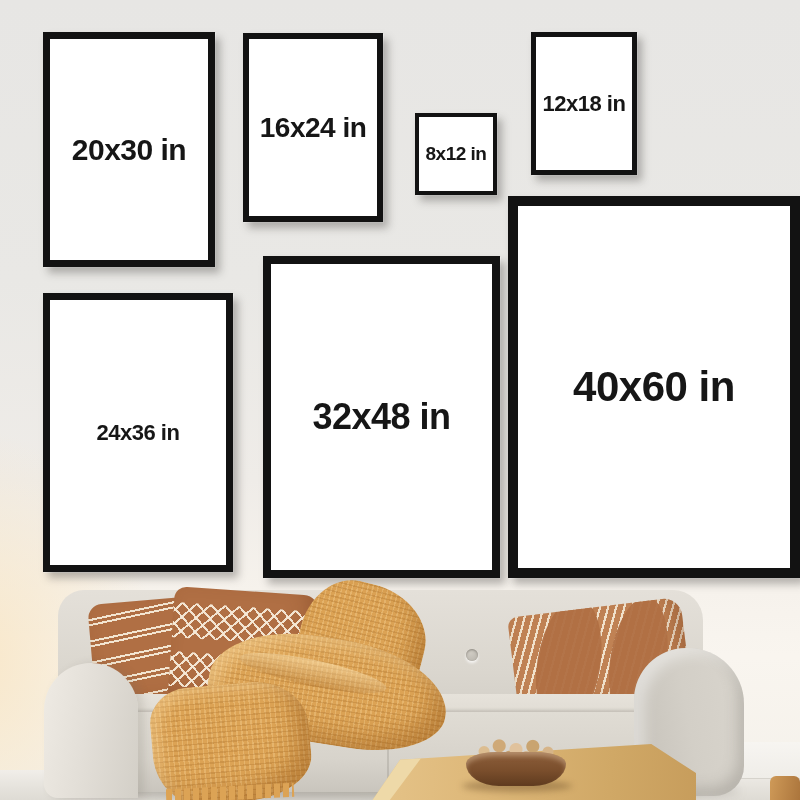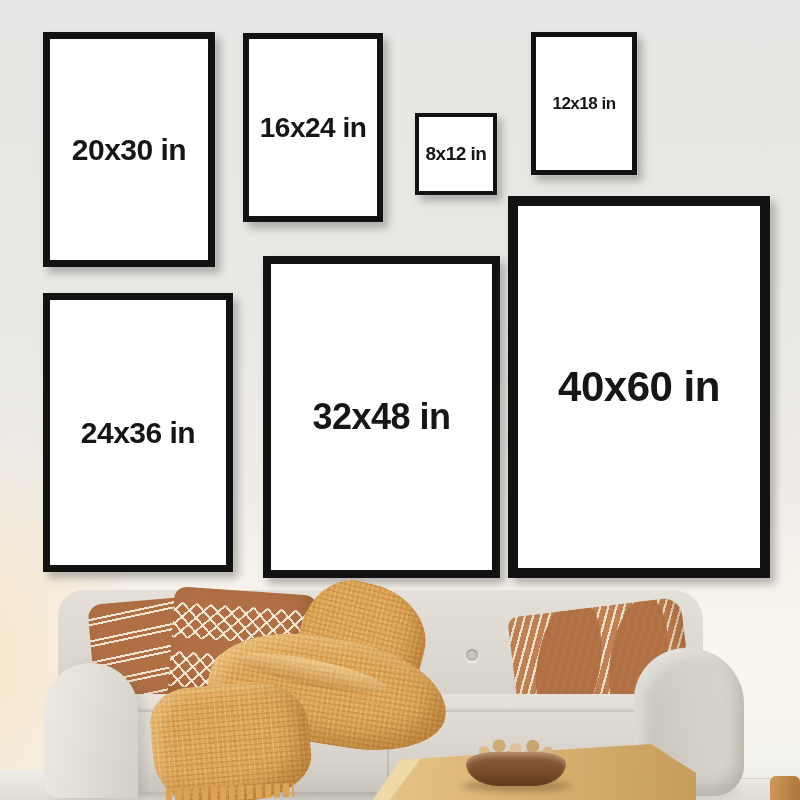--- a/index.html
+++ b/index.html
@@ -24,26 +24,26 @@
     display:flex; align-items:center; justify-content:center;
     box-shadow: 5px 6px 8px rgba(60,58,55,.35), 1px 1px 0 rgba(255,255,255,.5); }
   .frame-label { font-weight:700; color:#161616; letter-spacing:-.5px; white-space:nowrap; }
   .f-20x30 { left:43px;  top:32px;  width:172px; height:235px; border-width:7px; }
   .f-20x30 .frame-label { font-size:30px; }
   .f-16x24 { left:243px; top:33px;  width:140px; height:189px; border-width:6px; }
   .f-16x24 .frame-label { font-size:28px; }
   .f-8x12  { left:415px; top:113px; width:82px;  height:82px; border-width:4px; }
   .f-8x12 .frame-label { font-size:19px; }
   .f-12x18 { left:531px; top:32px;  width:106px; height:143px; border-width:5px; }
-  .f-12x18 .frame-label { font-size:17px; }
+  .f-12x18 .frame-label { font-size:22px; }
   .f-24x36 { left:43px;  top:293px; width:190px; height:279px; border-width:7px; }
-  .f-24x36 .frame-label { font-size:30px; }
+  .f-24x36 .frame-label { font-size:22px; }
   .f-32x48 { left:263px; top:256px; width:237px; height:322px; border-width:8px; }
   .f-32x48 .frame-label { font-size:36px; }
-  .f-40x60 { left:508px; top:196px; width:262px; height:382px; border-width:10px; }
+  .f-40x60 { left:508px; top:196px; width:292px; height:382px; border-width:10px; }
   .f-40x60 .frame-label { font-size:42px; }
 
   
   .sofa-shadow { position:absolute; left:50px; top:784px; width:690px; height:14px;
     background: rgba(95,90,82,.38); border-radius:50%; filter: blur(5px); }
   .sofa-back { position:absolute; left:58px; top:590px; width:645px; height:150px;
     border-radius:26px 30px 0 0;
     background: linear-gradient(180deg, #e4e0d9 0%, #dad6ce 55%, #cfcbc3 100%); }
   .sofa-back-seam { position:absolute; left:388px; top:602px; width:2px; height:130px;
     background: linear-gradient(180deg, rgba(120,114,104,.30), rgba(120,114,104,.12)); }

